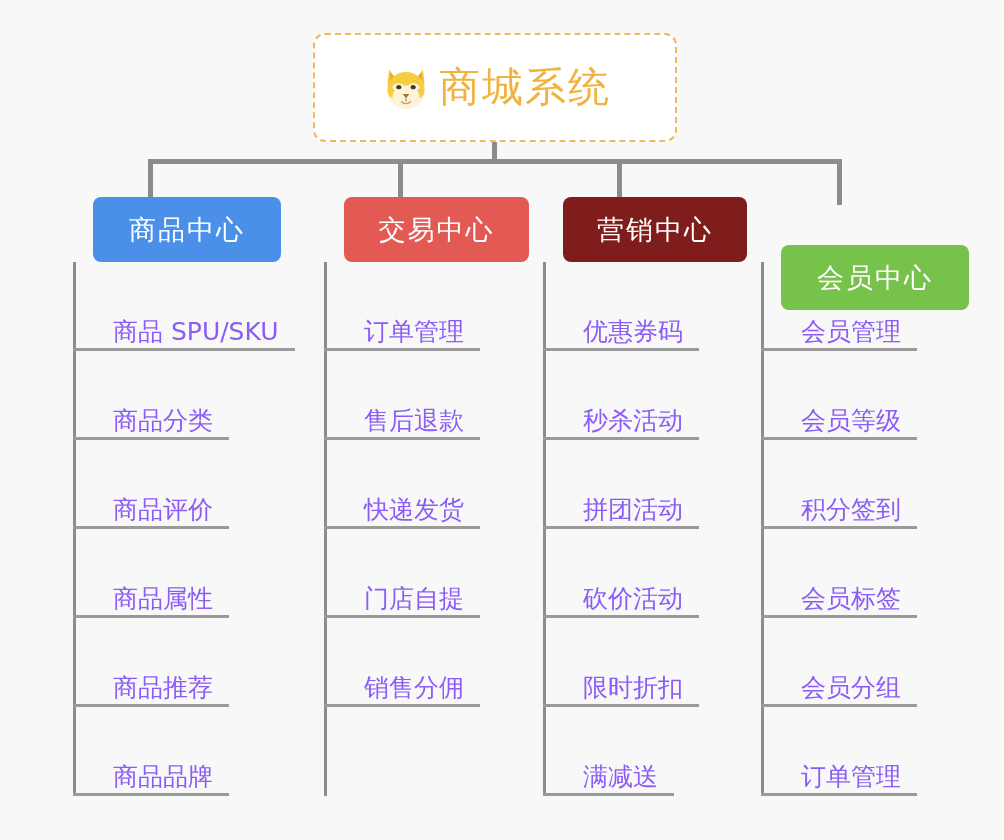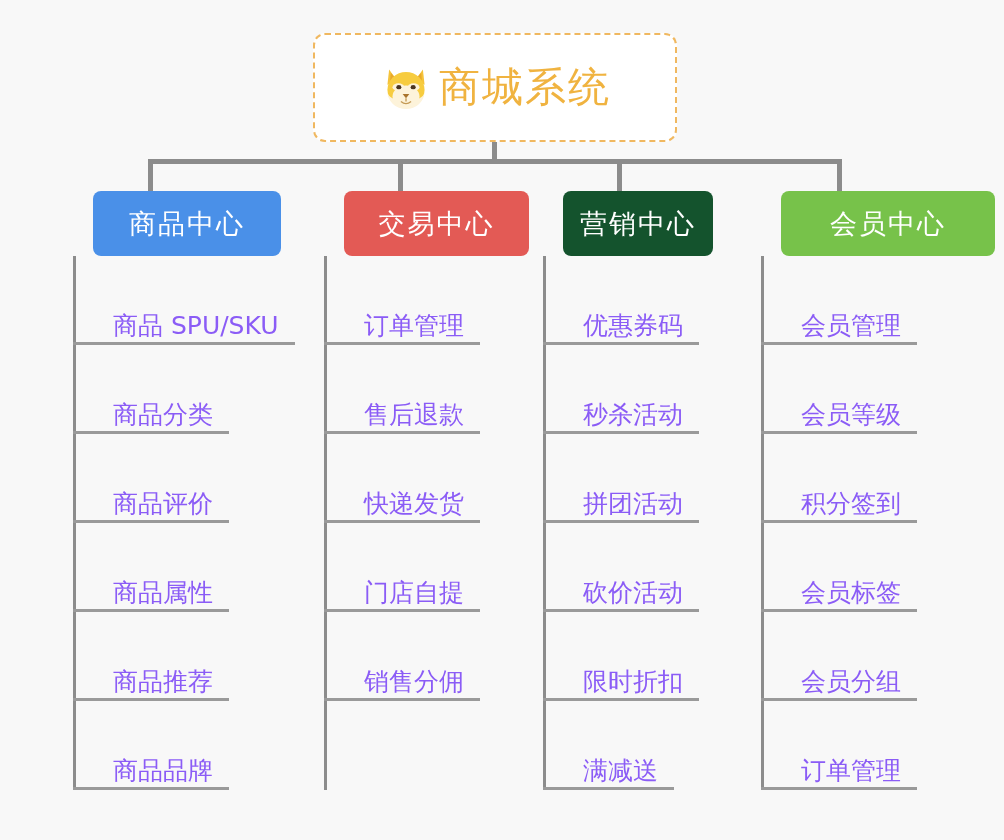--- a/index.html
+++ b/index.html
@@ -70,21 +70,21 @@
   }
   .conn-drop {      
     top: 159px;
     width: 5px;
     height: 46px;
   }
 
   
   .column {
     position: absolute;
-    top: 191px;
+    top: 197px;
     padding-left: 36px;
   }
   .cat-head {
     box-sizing: border-box;
     height: 65px;
     border-radius: 8px;
     display: flex;
     align-items: center;
     justify-content: center;
     color: #ffffff;
@@ -221,21 +221,21 @@
           <div class="item-rule" style="width: 156px;"></div>
           <span class="item-label">门店自提</span>
         </div>
         <div class="item">
           <div class="item-rule" style="width: 156px;"></div>
           <span class="item-label">销售分佣</span>
         </div>
       </div>
     </div>
     <div class="column" style="left: 527px; width: 185px;">
-      <div class="cat-head" style="background: #14532d; width: 150px;">
+      <div class="cat-head" style="background: #7f1d1d; width: 184px;">
         <span>营销中心</span>
       </div>
       <div class="spine" style="height: 534px;"></div>
       <div class="items">
         <div class="item">
           <div class="item-rule" style="width: 156px;"></div>
           <span class="item-label">优惠券码</span>
         </div>
         <div class="item">
           <div class="item-rule" style="width: 156px;"></div>
@@ -253,21 +253,21 @@
           <div class="item-rule" style="width: 156px;"></div>
           <span class="item-label">限时折扣</span>
         </div>
         <div class="item">
           <div class="item-rule" style="width: 131px;"></div>
           <span class="item-label">满减送</span>
         </div>
       </div>
     </div>
     <div class="column" style="left: 745px; width: 185px;">
-      <div class="cat-head" style="background: rgb(119, 194, 74); width: 214px;">
+      <div class="cat-head" style="background: rgb(119, 194, 74); width: 188px; margin-top: 48px;">
         <span>会员中心</span>
       </div>
       <div class="spine" style="height: 534px;"></div>
       <div class="items">
         <div class="item">
           <div class="item-rule" style="width: 156px;"></div>
           <span class="item-label">会员管理</span>
         </div>
         <div class="item">
           <div class="item-rule" style="width: 156px;"></div>

